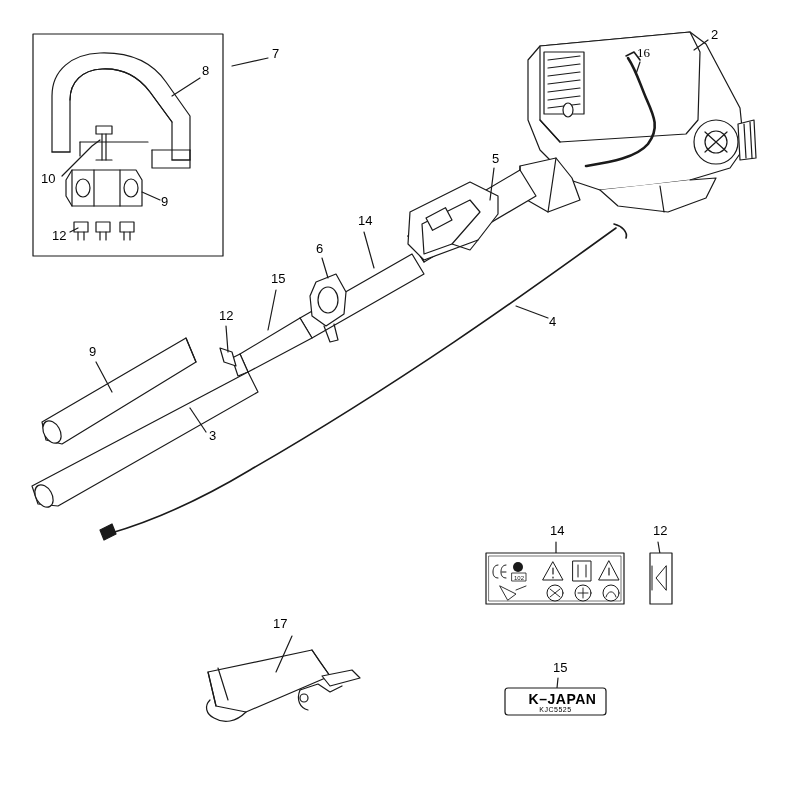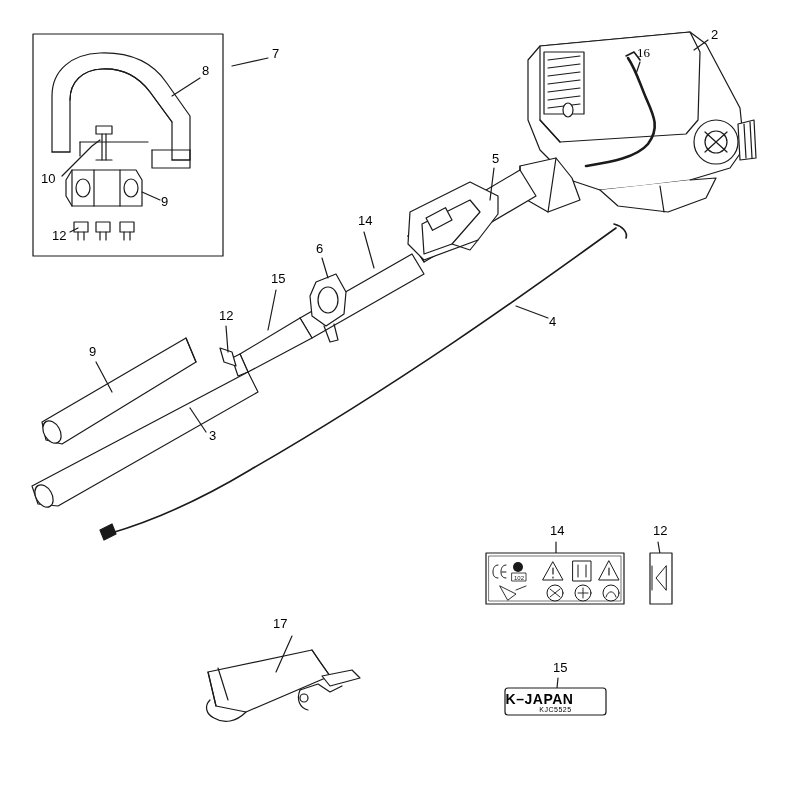--- a/index.html
+++ b/index.html
@@ -238,16 +238,16 @@
   <div class="callout" style="left:271px; top:272px;">15</div>
   <div class="callout" style="left:549px; top:315px;">4</div>
   <div class="callout" style="left:219px; top:309px;">12</div>
   <div class="callout" style="left:89px;  top:345px;">9</div>
   <div class="callout" style="left:209px; top:429px;">3</div>
   <div class="callout" style="left:550px; top:524px;">14</div>
   <div class="callout" style="left:653px; top:524px;">12</div>
   <div class="callout" style="left:273px; top:617px;">17</div>
   <div class="callout" style="left:553px; top:661px;">15</div>
 
-  <div class="plate-text brand-main" style="left:489px; top:691px; width:101px;">K–JAPAN</div>
+  <div class="plate-text brand-main" style="left:505px; top:691px; width:101px;padding-left:7px;">K–JAPAN</div>
   <div class="plate-text brand-model" style="left:505px; top:706px; width:101px;">KJC5525</div>
 
 </div>
 
 </body></html>

